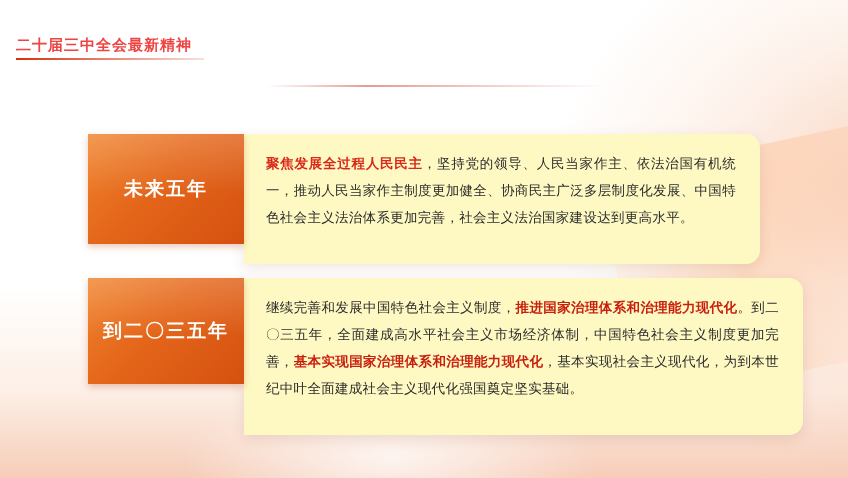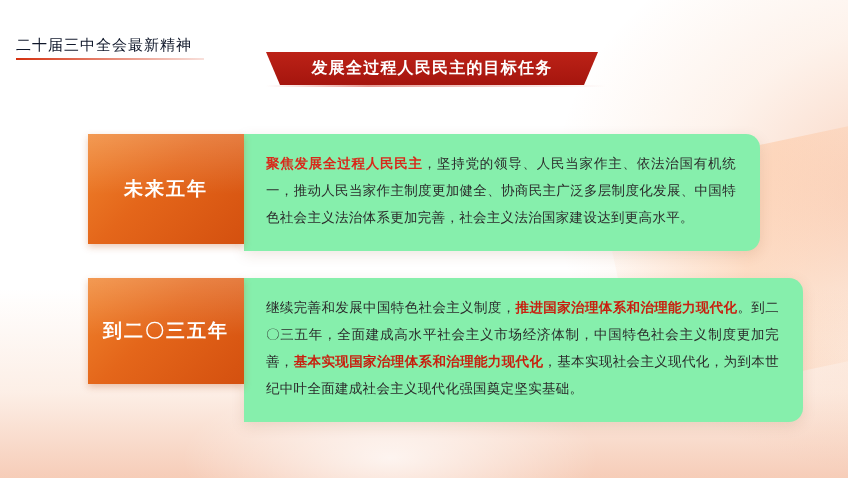--- a/index.html
+++ b/index.html
@@ -43,22 +43,22 @@
     background: linear-gradient(115deg, rgba(255,255,255,0) 0%, rgba(255,160,90,0.25) 50%, rgba(255,255,255,0) 100%);
     transform: rotate(-12deg);
     pointer-events: none;
   }
 
   
   .corner-label {
     position: absolute;
     left: 16px; top: 36px;
     font-size: 15px;
-    font-weight: normal;
-    color: #0f172a;
+    font-weight: bold;
+    color: #ef4444;
     letter-spacing: 1px;
     white-space: nowrap;
   }
   .corner-rule {
     position: absolute;
     left: 16px; top: 58px;
     width: 188px; height: 2px;
     background: linear-gradient(to right, #d4300f 0%, rgba(212,48,15,0.15) 100%);
   }
 
@@ -119,24 +119,24 @@
   .tag::after {
     content: "";
     position: absolute;
     left: 0; top: 0; right: 0; bottom: 0;
     background: linear-gradient(to bottom, rgba(255,255,255,0.18) 0%, rgba(255,255,255,0) 55%);
     pointer-events: none;
   }
 
   .card {
     flex: 1 1 auto;
-    background: #86efac;
+    background: #fef9c3;
     border-radius: 0 14px 14px 0;
     box-shadow: 0 4px 14px rgba(120,60,20,0.13);
-    padding: 16px 24px 20px 22px;
+    padding: 16px 24px 33px 22px;
     display: flex;
     align-items: center;
   }
   .card-1 { min-height: 110px; }
   .card-2 { min-height: 106px; }
 
   .body-text {
     font-size: 13.5px;
     line-height: 27px;
     color: #2b2b2b;
@@ -153,23 +153,20 @@
 
   <div class="bg-warm-right"></div>
   <div class="bg-streak"></div>
   <div class="bg-warm-bottom"></div>
 
   <div class="bg-glow-bottom"></div>
 
   <div class="corner-label">二十届三中全会最新精神</div>
   <div class="corner-rule"></div>
 
-  <div class="title-banner">
-    <span>发展全过程人民民主的目标任务</span>
-  </div>
   <div class="title-underline"></div>
 
   <div class="row row-1">
     <div class="tag tag-1">
       <span>未来五年</span>
     </div>
     <div class="card card-1">
       <div class="body-text">
         <span class="hl">聚焦发展全过程人民民主</span><span>，坚持党的领导、人民当家作主、依法治国有机统一，推动人民当家作主制度更加健全、协商民主广泛多层制度化发展、中国特色社会主义法治体系更加完善，社会主义法治国家建设达到更高水平。</span>
       </div>

